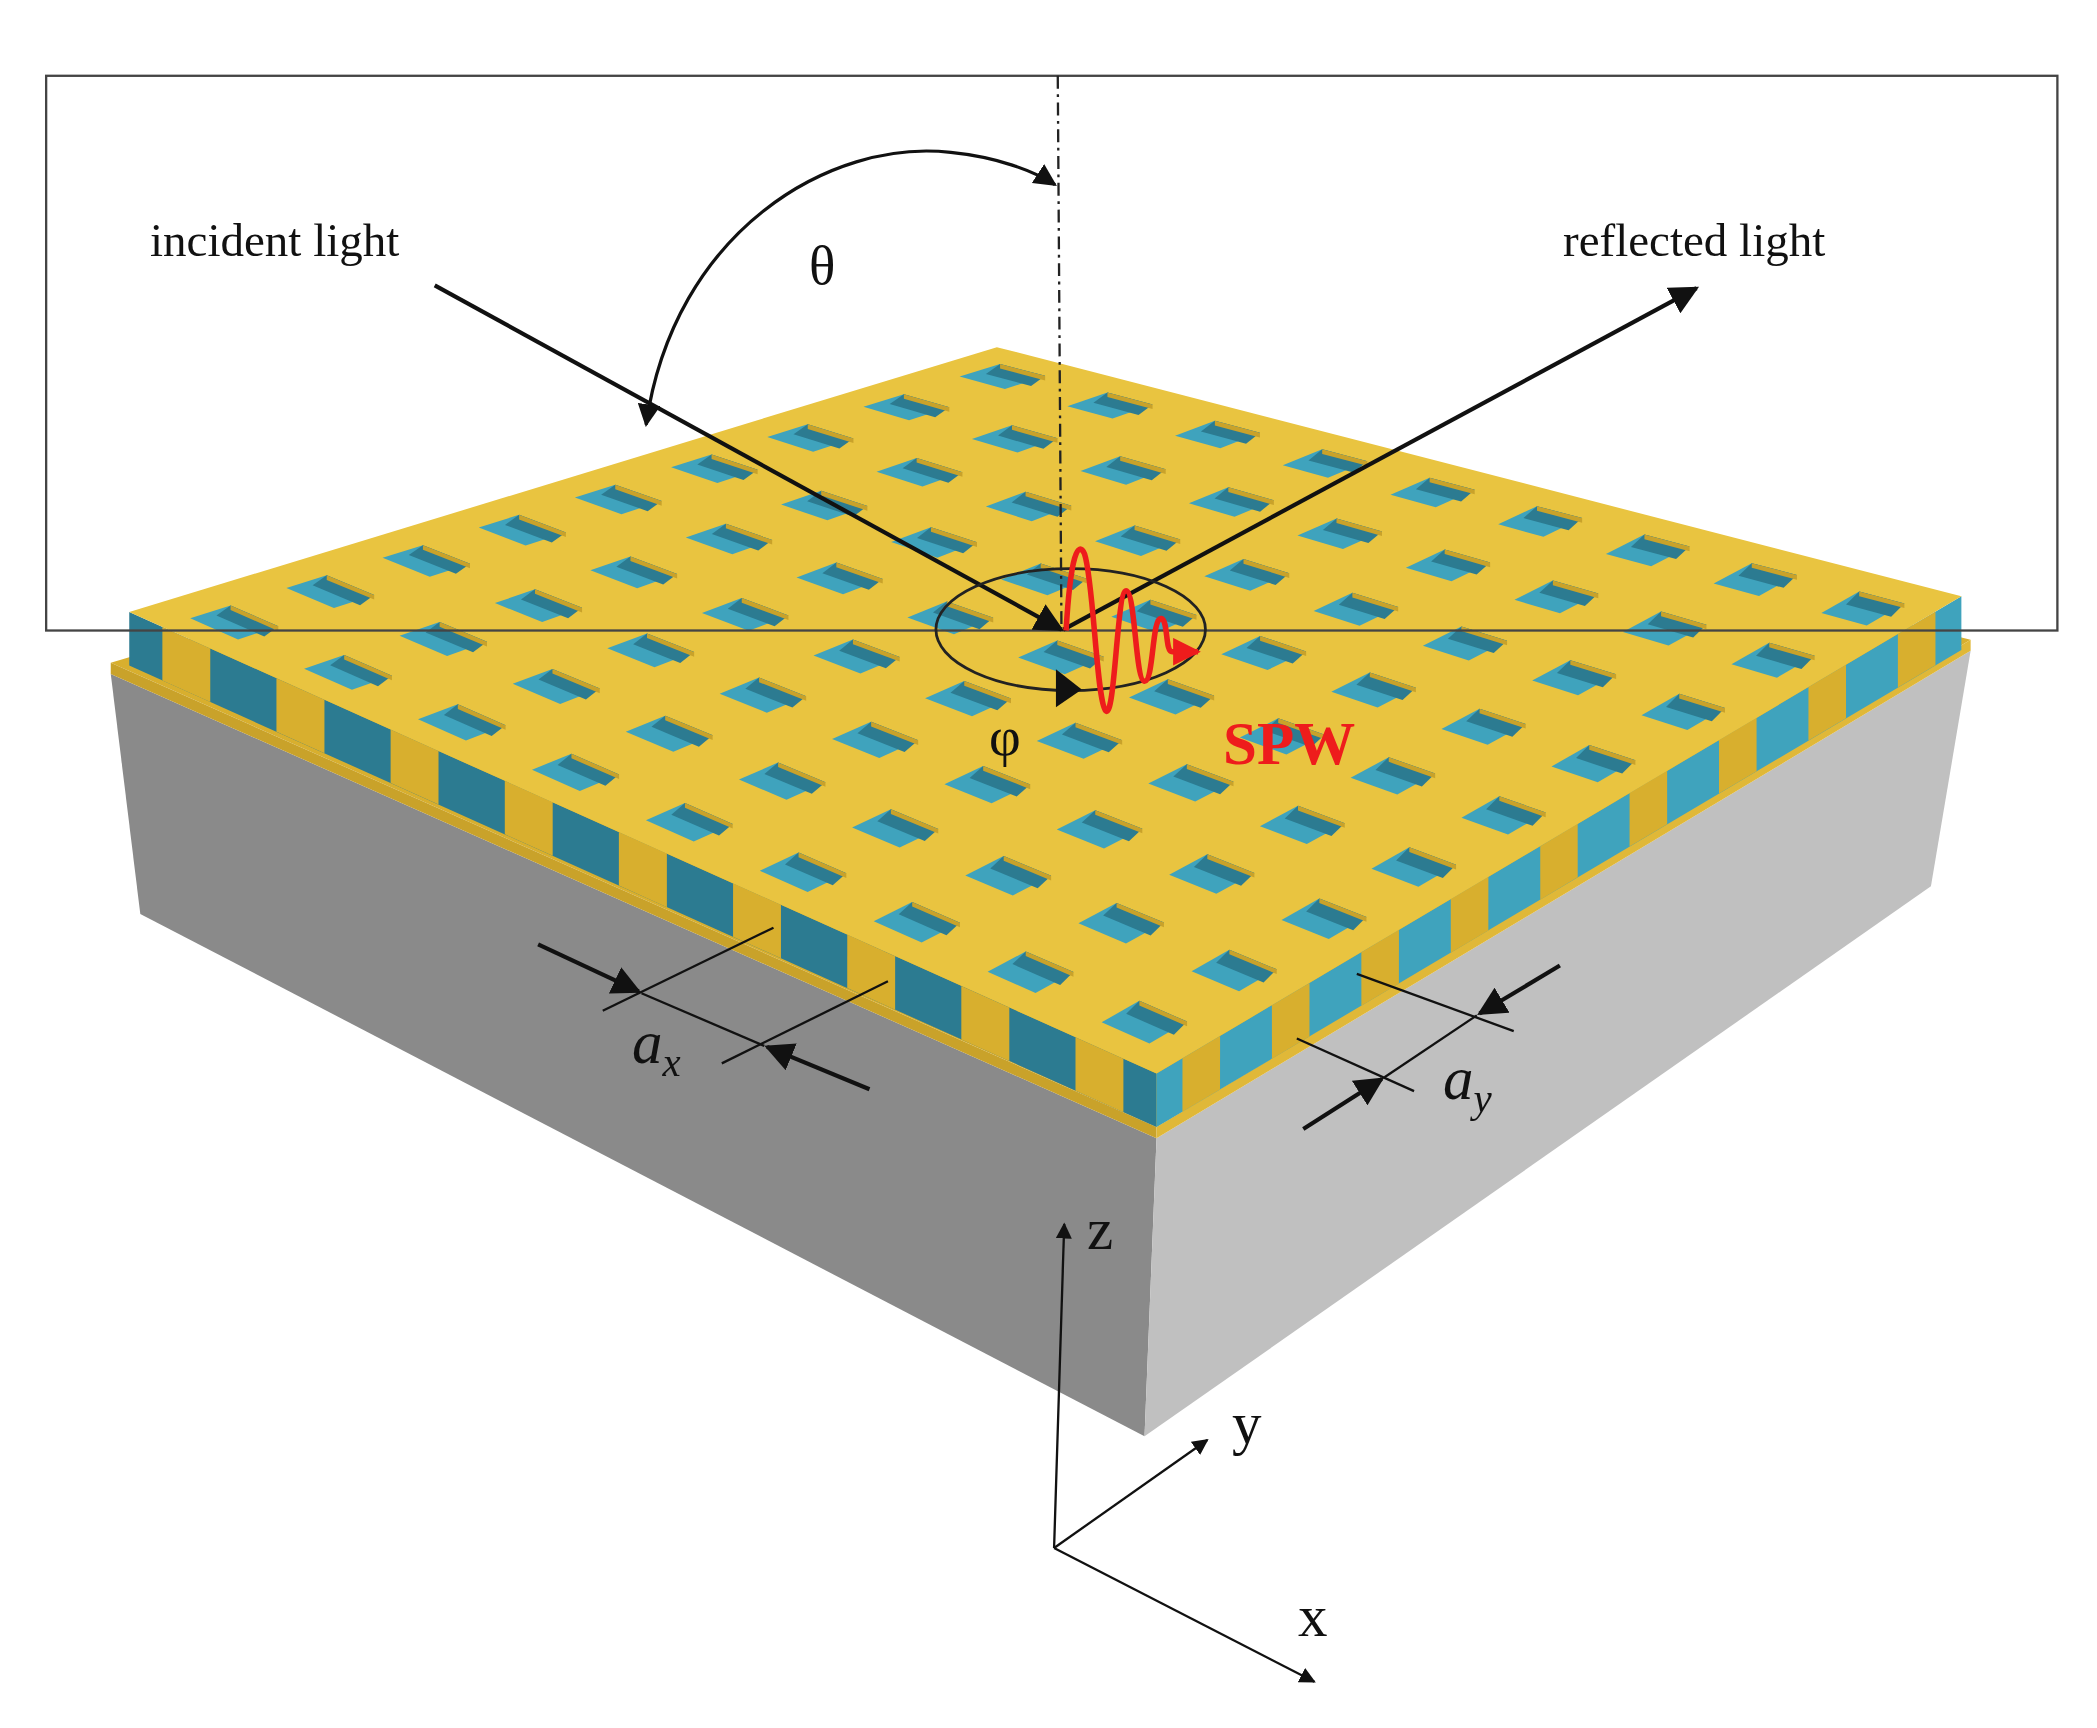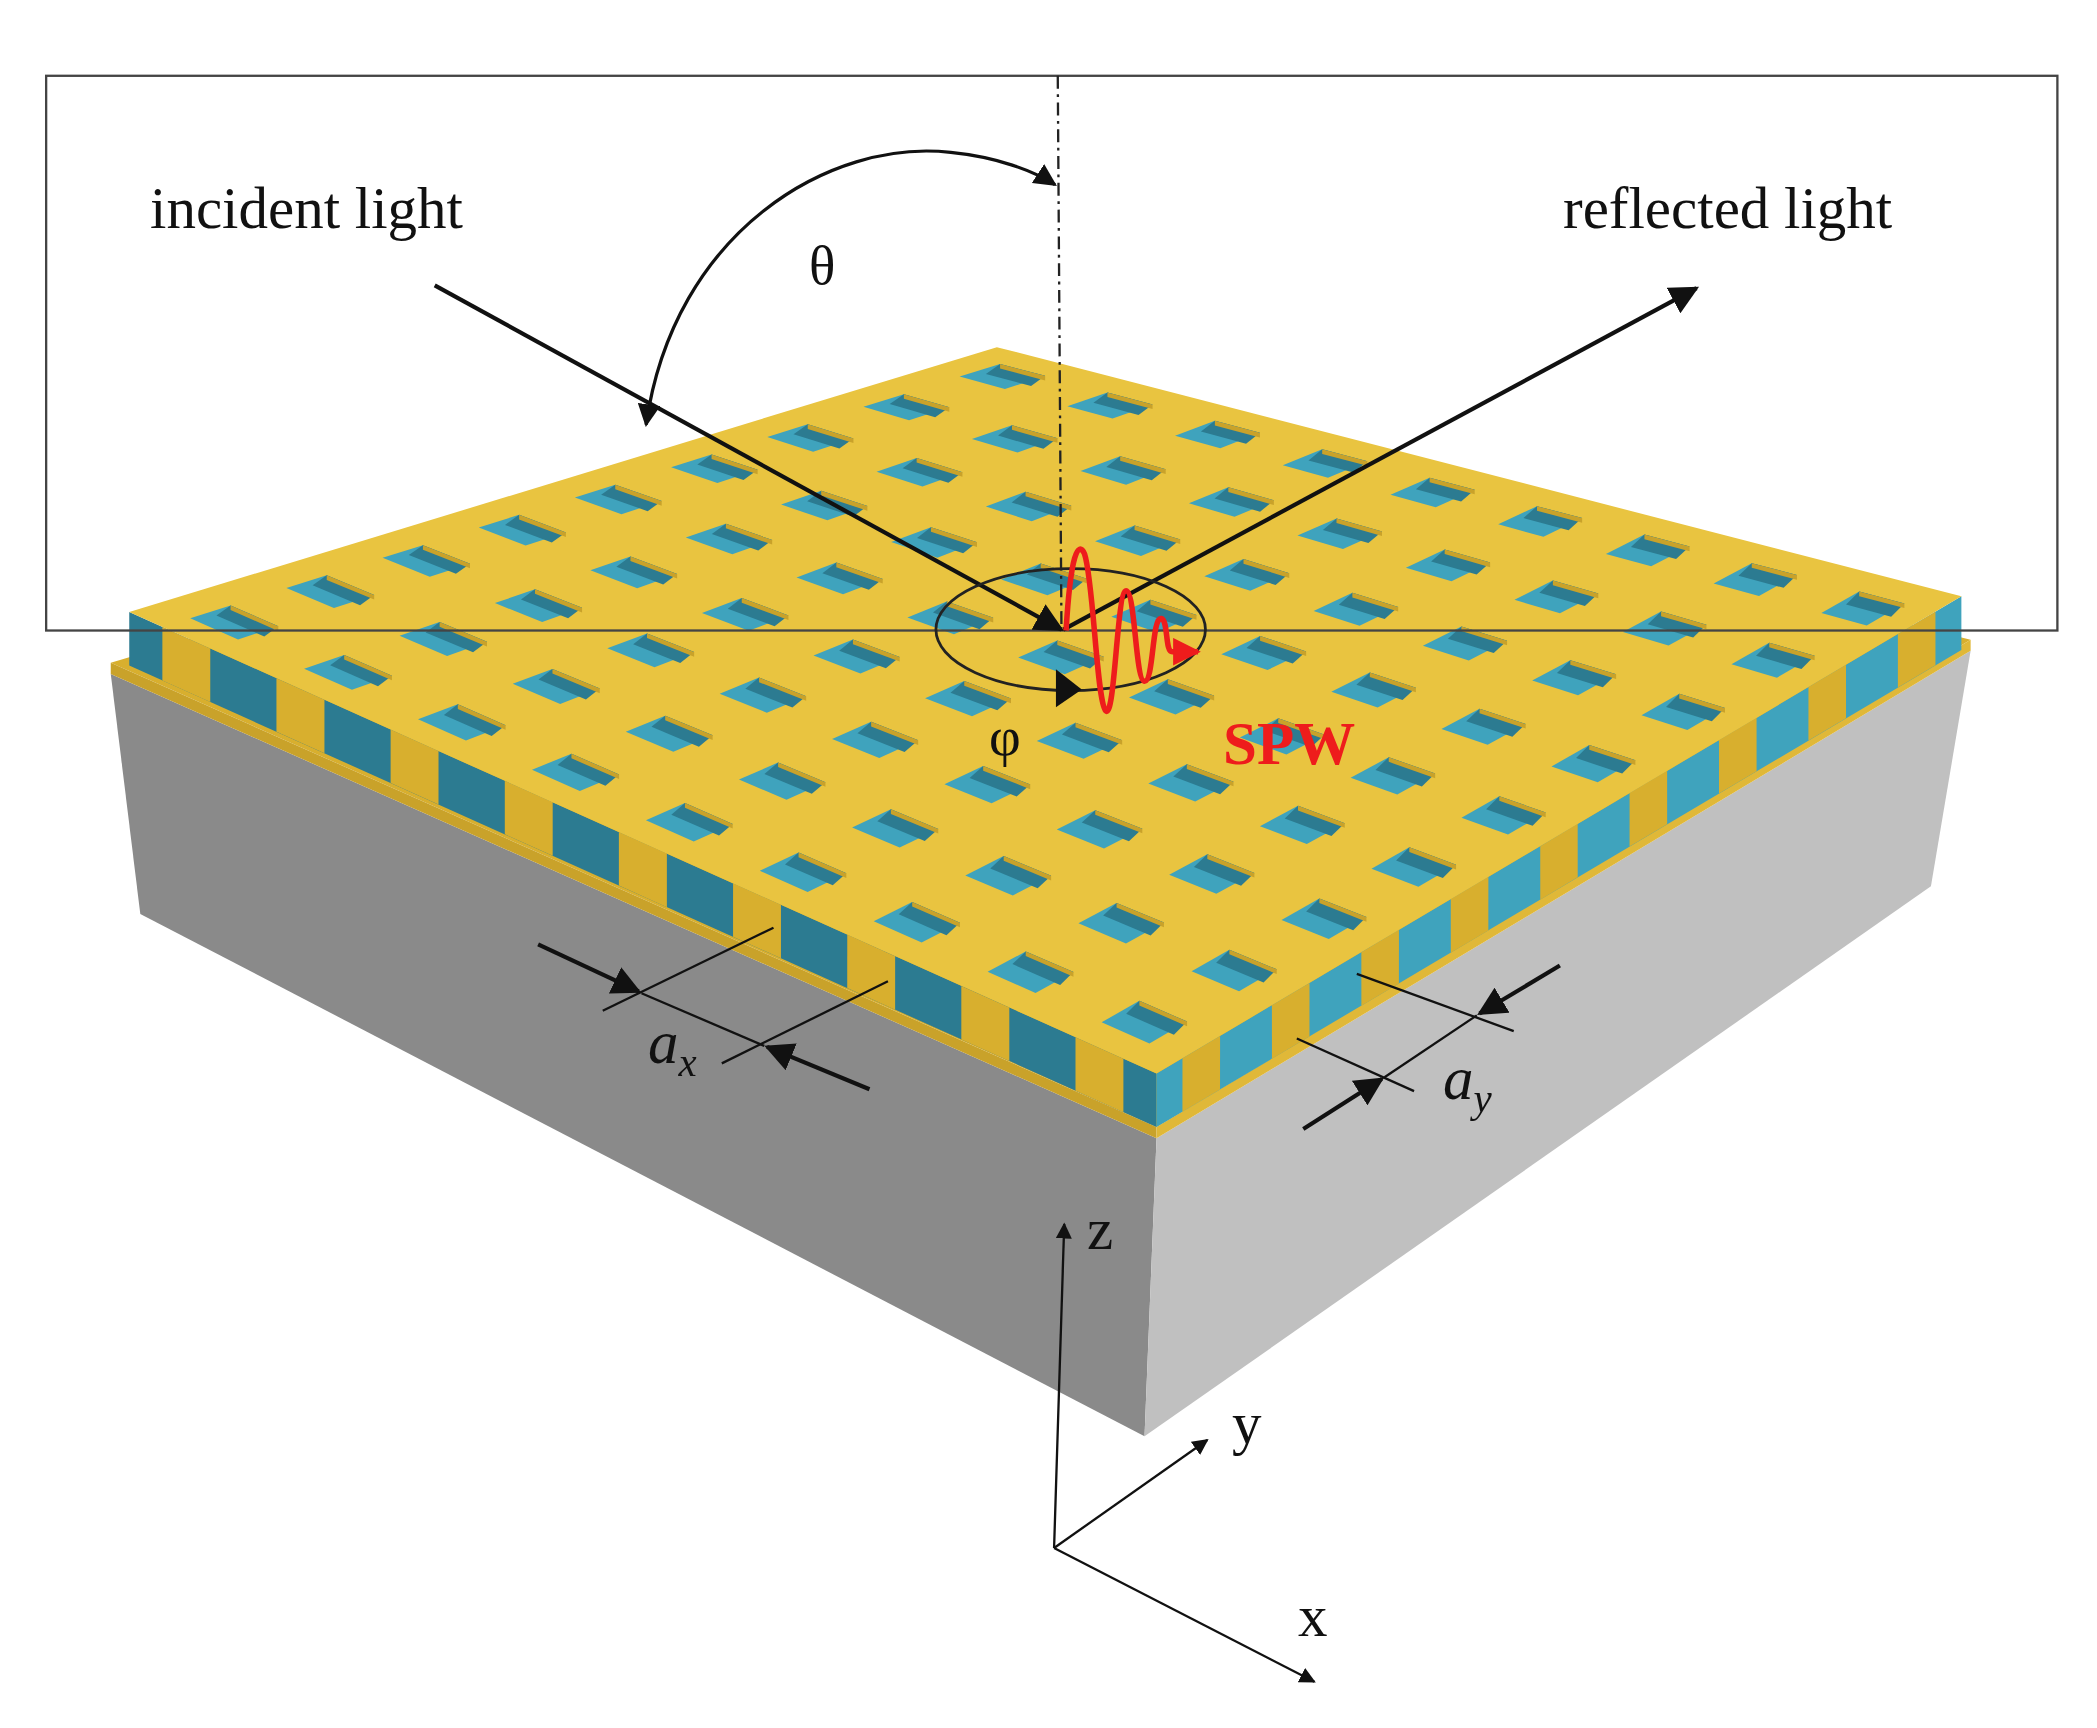--- a/index.html
+++ b/index.html
@@ -1,19 +1,19 @@
 <!DOCTYPE html>
 <html style="font-size:14.8px"><head>
 <meta charset="utf-8">
 <style>
   html, body { margin: 0; padding: 0; background: #ffffff; }
   body { width: 2098px; height: 1729px; position: relative; overflow: hidden; font-family: "Liberation Serif", serif; }
   #stage { position: absolute; left: 0; top: 0; width: 2098px; height: 1729px; }
   .lbl { position: absolute; color: #111; font-family: "Liberation Serif", serif; white-space: nowrap; line-height: 1; }
-  .lbl-big { font-size: 59px; }
+  .lbl-big { font-size: 47px; margin-top: 38px; }
   .lbl-greek { font-size: 55px; }
   .lbl-axis { font-size: 59px; }
   .lbl-dim { font-size: 61px; font-style: italic; }
   .lbl-dim sub { font-size: 41px; vertical-align: -13px; font-style: italic; }
   .lbl-spw { font-size: 61px; font-weight: bold; color: #ee1c1c; }
 </style>
 </head>
 <body>
 
 <svg id="stage" width="2098" height="1729" viewBox="0 0 2273 1873" xmlns="http://www.w3.org/2000/svg">
@@ -338,19 +338,19 @@
     <line x1="1142" y1="1677" x2="1424" y2="1822" stroke="#111" stroke-width="2.5" marker-end="url(#arrowHead)"></line>
   </g>
 </svg>
 
 <div class="lbl lbl-big" style="left:150px; top:179px;">incident light</div>
 <div class="lbl lbl-big" style="left:1563px; top:179px;">reflected light</div>
 <div class="lbl lbl-greek" style="left:809px; top:238px;">θ</div>
 <div class="lbl lbl-greek" style="left:989px; top:709px;">φ</div>
 <div class="lbl lbl-spw" style="left:1223px; top:713px;">SPW</div>
 
-<div class="lbl lbl-dim" style="left:632px; top:1012px;margin-left:16px;"><span>a</span><sub>x</sub></div>
+<div class="lbl lbl-dim" style="left:632px; top:1012px;"><span>a</span><sub>x</sub></div>
 <div class="lbl lbl-dim" style="left:1443px; top:1048px;text-align:center;"><span>a</span><sub>y</sub></div>
 
 <div class="lbl lbl-axis" style="left:1087px; top:1200px;">z</div>
 <div class="lbl lbl-axis" style="left:1232px; top:1394px;">y</div>
 <div class="lbl lbl-axis" style="left:1298px; top:1587px;">x</div>
 
 
 </body></html>

